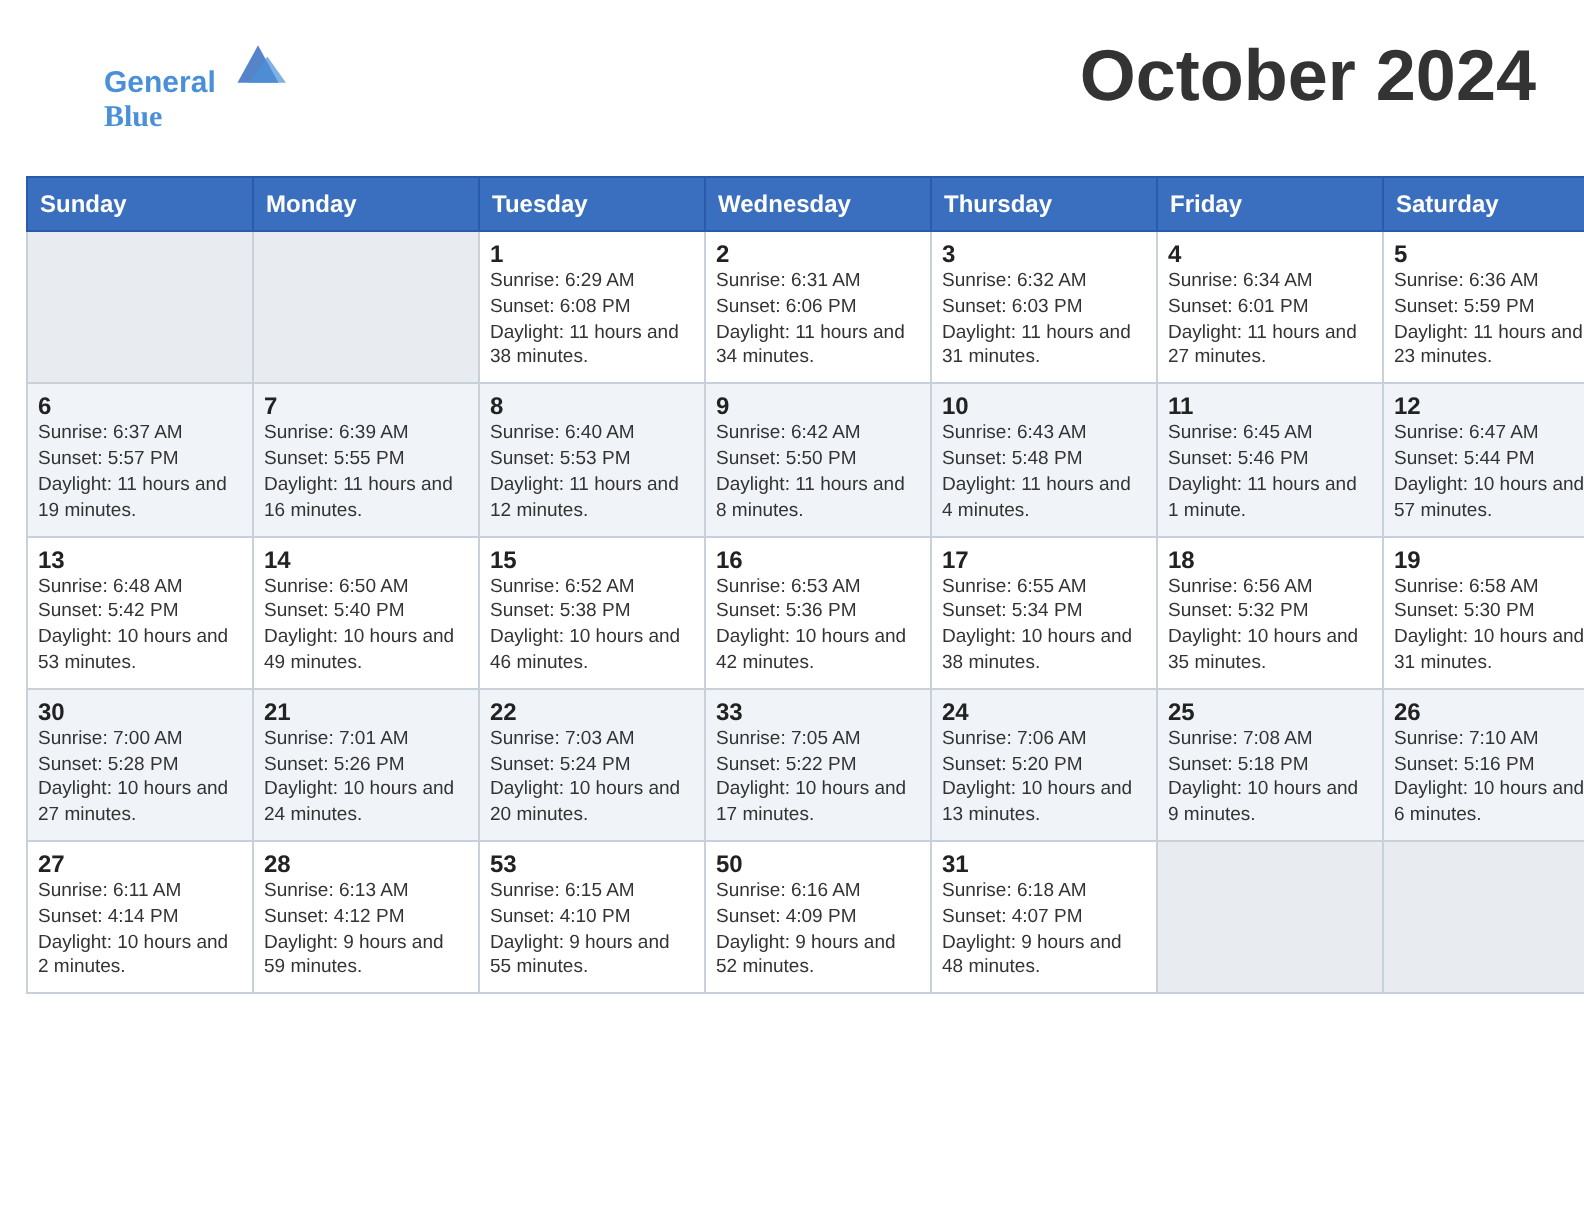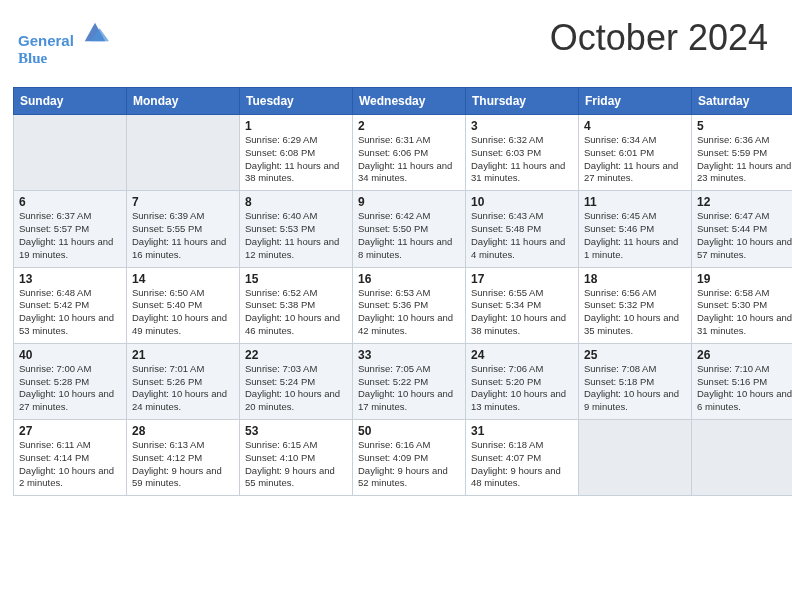--- a/index.html
+++ b/index.html
@@ -19,41 +19,42 @@
     .header {
       display: flex;
       justify-content: space-between;
       align-items: flex-start;
       padding: 18px 24px 8px 18px;
     }
     .logo {
       display: flex;
       align-items: center;
       gap: 0;
+      margin-left: 34px;
     }
     .logo-text {
       font-size: 15px;
       font-weight: bold;
       color: #333;
       line-height: 1.1;
     }
     .logo-text span {
       color: #4a90d9;
     }
     .logo-icon {
       width: 28px;
       height: 28px;
       margin-left: 3px;
     }
     .title-block {
       text-align: right;
     }
     .title-month {
       font-size: 36px;
-      font-weight: normal;
+      font-weight: bold;
       color: #333;
       line-height: 1.1;
     }
     .title-location {
       font-size: 15px;
       color: #555;
       margin-top: 2px;
     }
     .calendar {
       width: 100%;
@@ -212,21 +213,21 @@
             <div class="day-num">18</div>
             <div class="day-info">Sunrise: 6:56 AM<br>Sunset: 5:32 PM<br>Daylight: 10 hours and 35 minutes.</div>
           </td>
           <td>
             <div class="day-num">19</div>
             <div class="day-info">Sunrise: 6:58 AM<br>Sunset: 5:30 PM<br>Daylight: 10 hours and 31 minutes.</div>
           </td>
         </tr>
         <tr>
           <td>
-            <div class="day-num">40</div>
+            <div class="day-num">30</div>
             <div class="day-info">Sunrise: 7:00 AM<br>Sunset: 5:28 PM<br>Daylight: 10 hours and 27 minutes.</div>
           </td>
           <td>
             <div class="day-num">21</div>
             <div class="day-info">Sunrise: 7:01 AM<br>Sunset: 5:26 PM<br>Daylight: 10 hours and 24 minutes.</div>
           </td>
           <td>
             <div class="day-num">22</div>
             <div class="day-info">Sunrise: 7:03 AM<br>Sunset: 5:24 PM<br>Daylight: 10 hours and 20 minutes.</div>
           </td>

